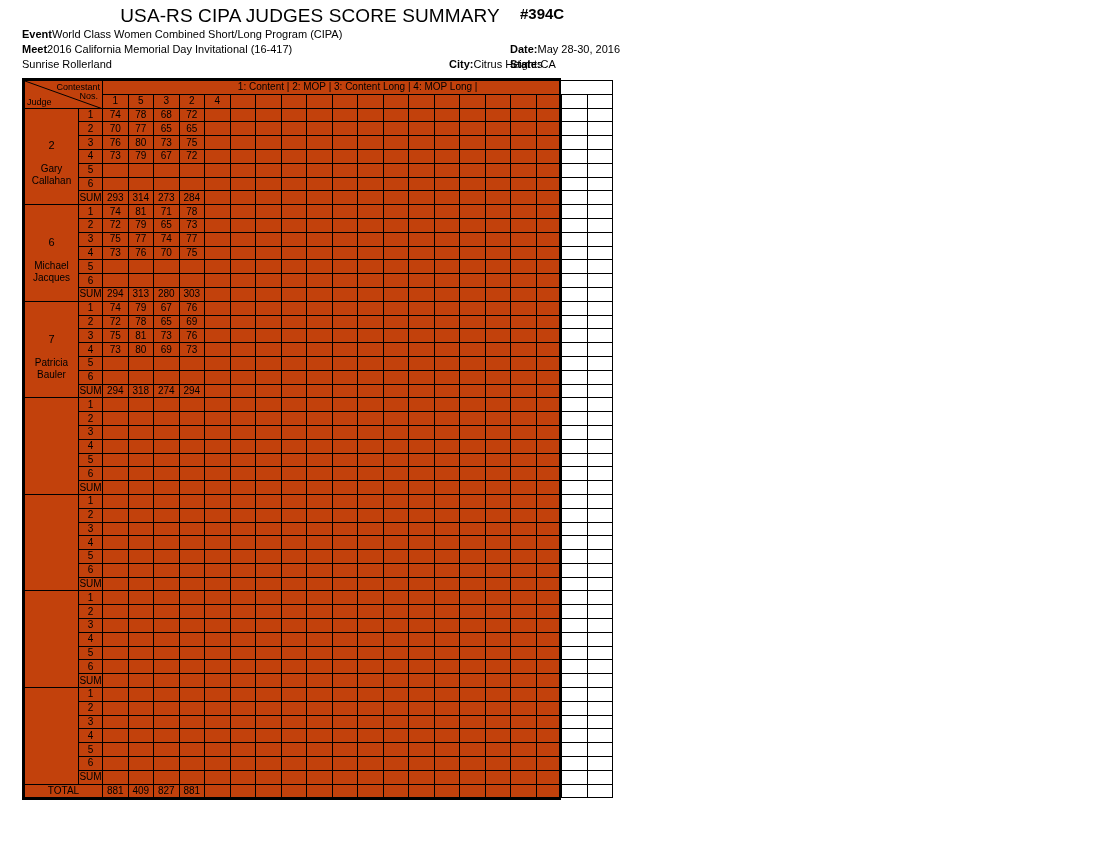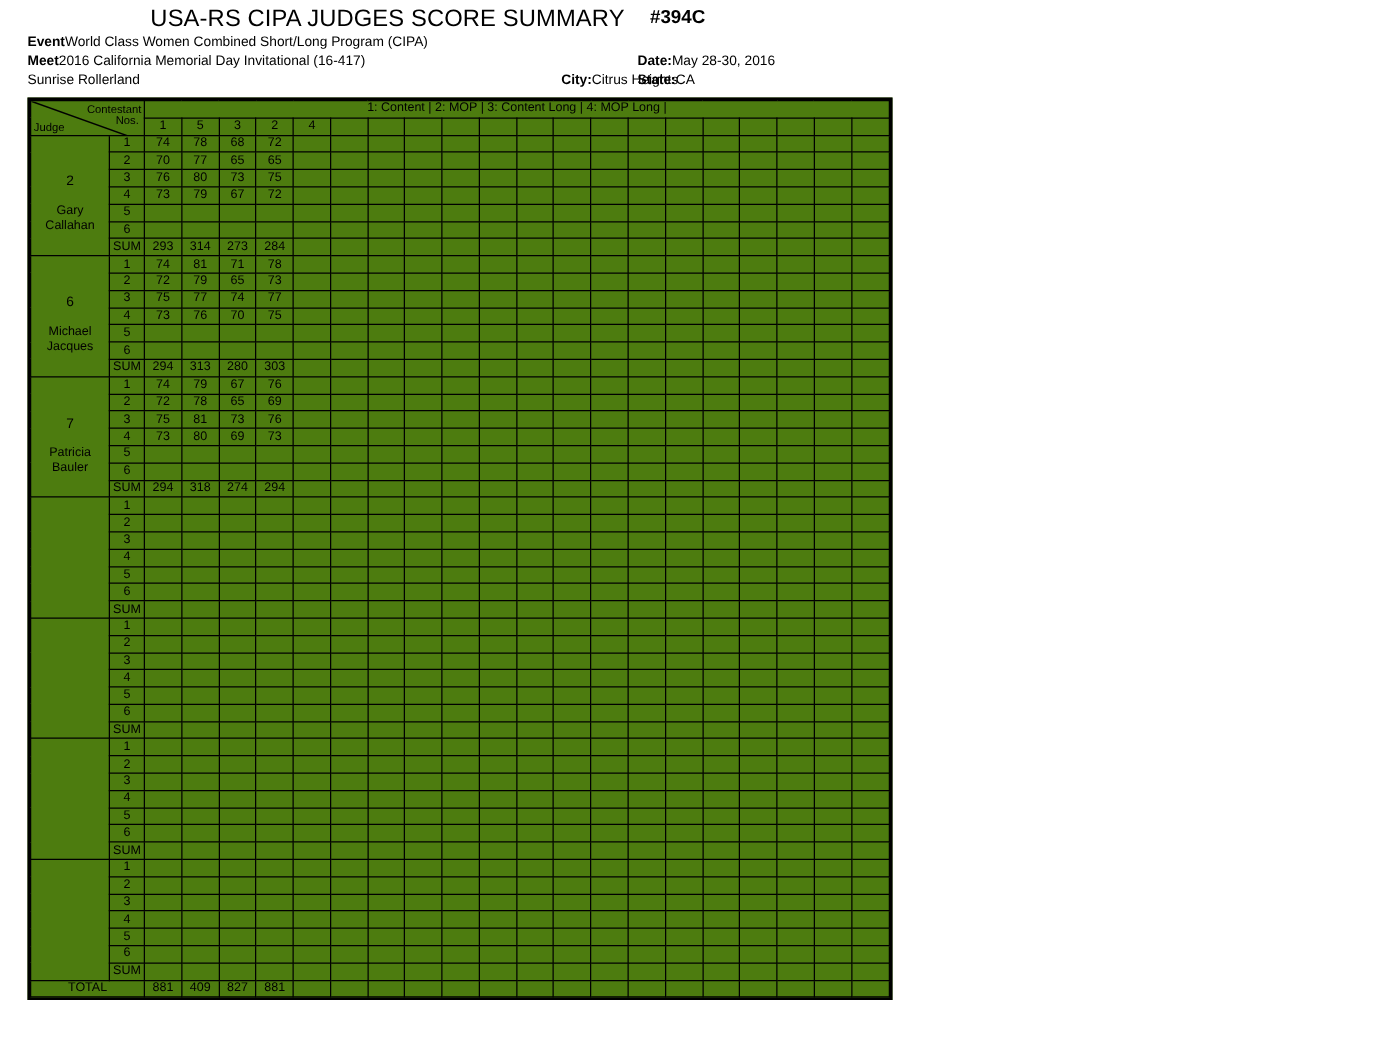--- a/index.html
+++ b/index.html
@@ -61,24 +61,24 @@
     left: 448px;
     top: 0;
   }
   .right-col .lbl { font-weight: bold; padding-left: 40px; }
 
   
   .sheet {
     position: absolute;
     left: 22px;
     top: 78px;
-    width: 692px;
+    width: 539px;
     border: 2px solid #000;
     box-sizing: border-box;
-    background: #4d7c0f;
+    background: #c2410c;
   }
   table.grid {
     border-collapse: collapse;
     table-layout: fixed;
     width: 100%;
     font-size: 10px;
   }
   table.grid td {
     border: 1px solid #000;
     padding: 0;

